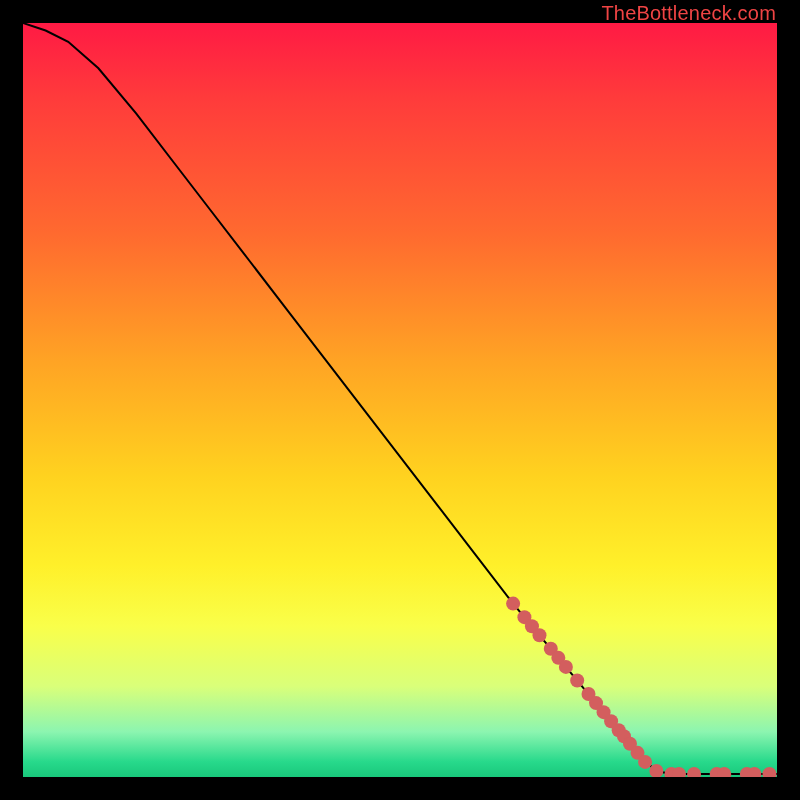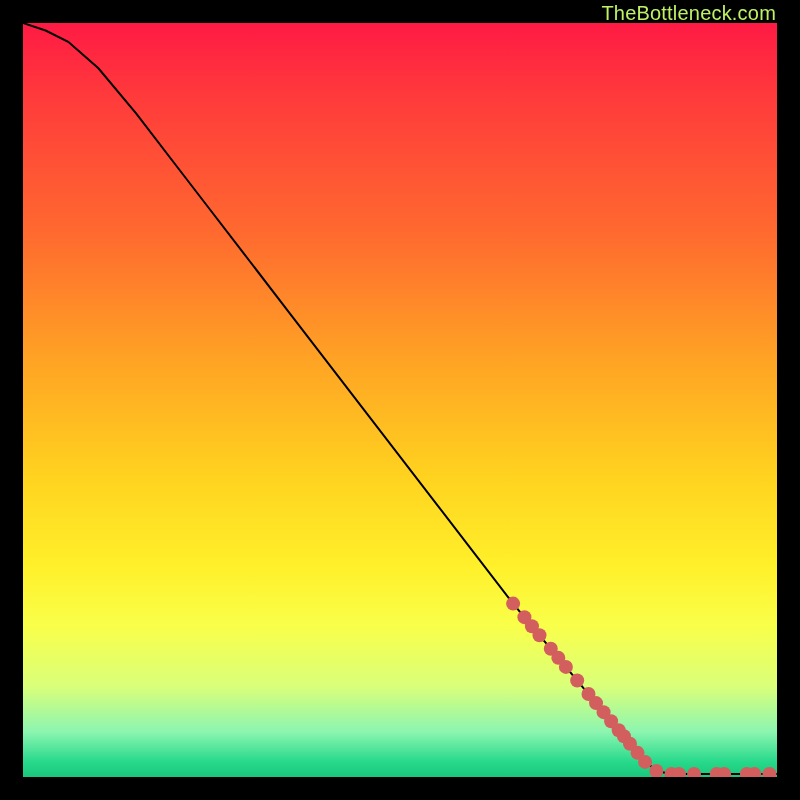--- a/index.html
+++ b/index.html
@@ -39,21 +39,21 @@
       #27d98b 98%,
       #19c77b 100%
     );
   }
   .watermark {
     position: absolute;
     top: 2px;
     right: 24px;
     font-family: Arial, Helvetica, sans-serif;
     font-size: 20px;
-    color: #bef264;
+    color: #ef4444;
     letter-spacing: 0.2px;
     user-select: none;
   }
   svg.curve {
     position: absolute;
     left: 23px;
     top: 23px;
     width: 754px;
     height: 754px;
     pointer-events: none;

